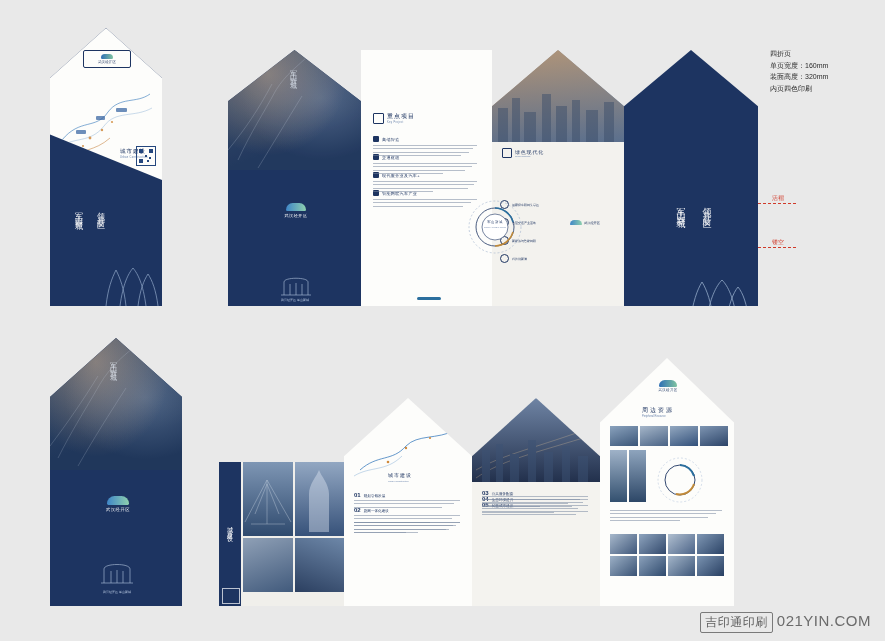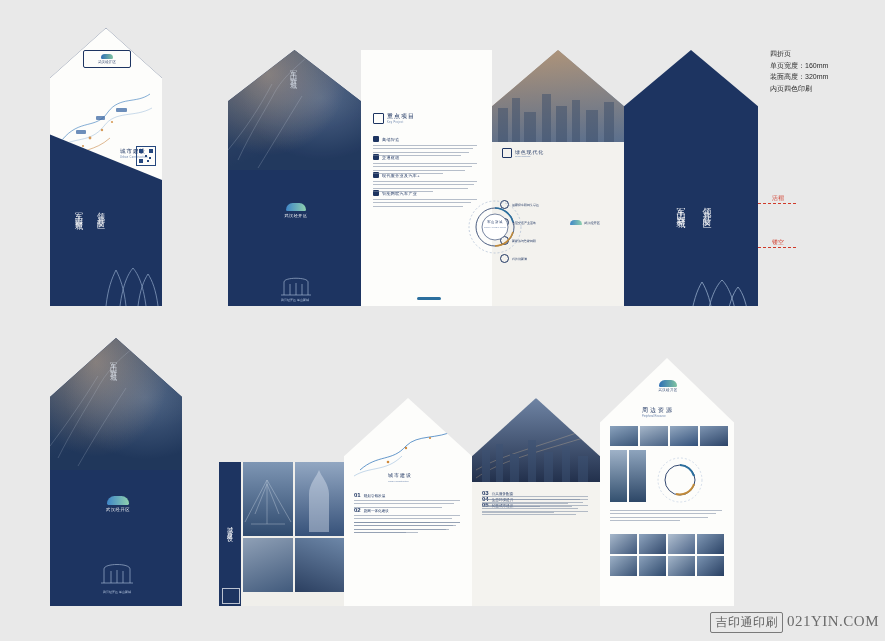--- a/index.html
+++ b/index.html
@@ -19,22 +19,22 @@
   
   .lines{position:absolute;}
   .lines i{display:block;background:#7c8aa3;height:1px;margin-bottom:2.4px;opacity:.55;}
 
   
   .mtn{position:absolute;}
   .right-notes{position:absolute;color:#2b2b2b;font-size:7px;line-height:11.5px;}
   .callout{position:absolute;color:#d03a2a;font-size:6px;}
   .callout-line{position:absolute;border-top:1px dashed #d03a2a;height:0;}
   .watermark{
-    position:absolute;right:6px;bottom:8px;color:#6b6b6b;font-size:15px;
-    letter-spacing:.5px;font-family:Liberation Serif, serif;text-align:center;
+    position:absolute;right:14px;bottom:8px;color:#6b6b6b;font-size:15px;
+    letter-spacing:.5px;font-family:Liberation Sans, sans-serif;text-align:center;
   }
   .wm-box{
     display:inline-block;border:1px solid #7a7a7a;padding:1px 4px;margin-right:4px;
     color:#5f5f5f;font-size:12px;border-radius:2px;
   }
   .photo{position:absolute;background-size:cover;}
   .kvtitle{position:absolute;color:#fff;letter-spacing:2px;}
 </style>
 </head>
 <body>

